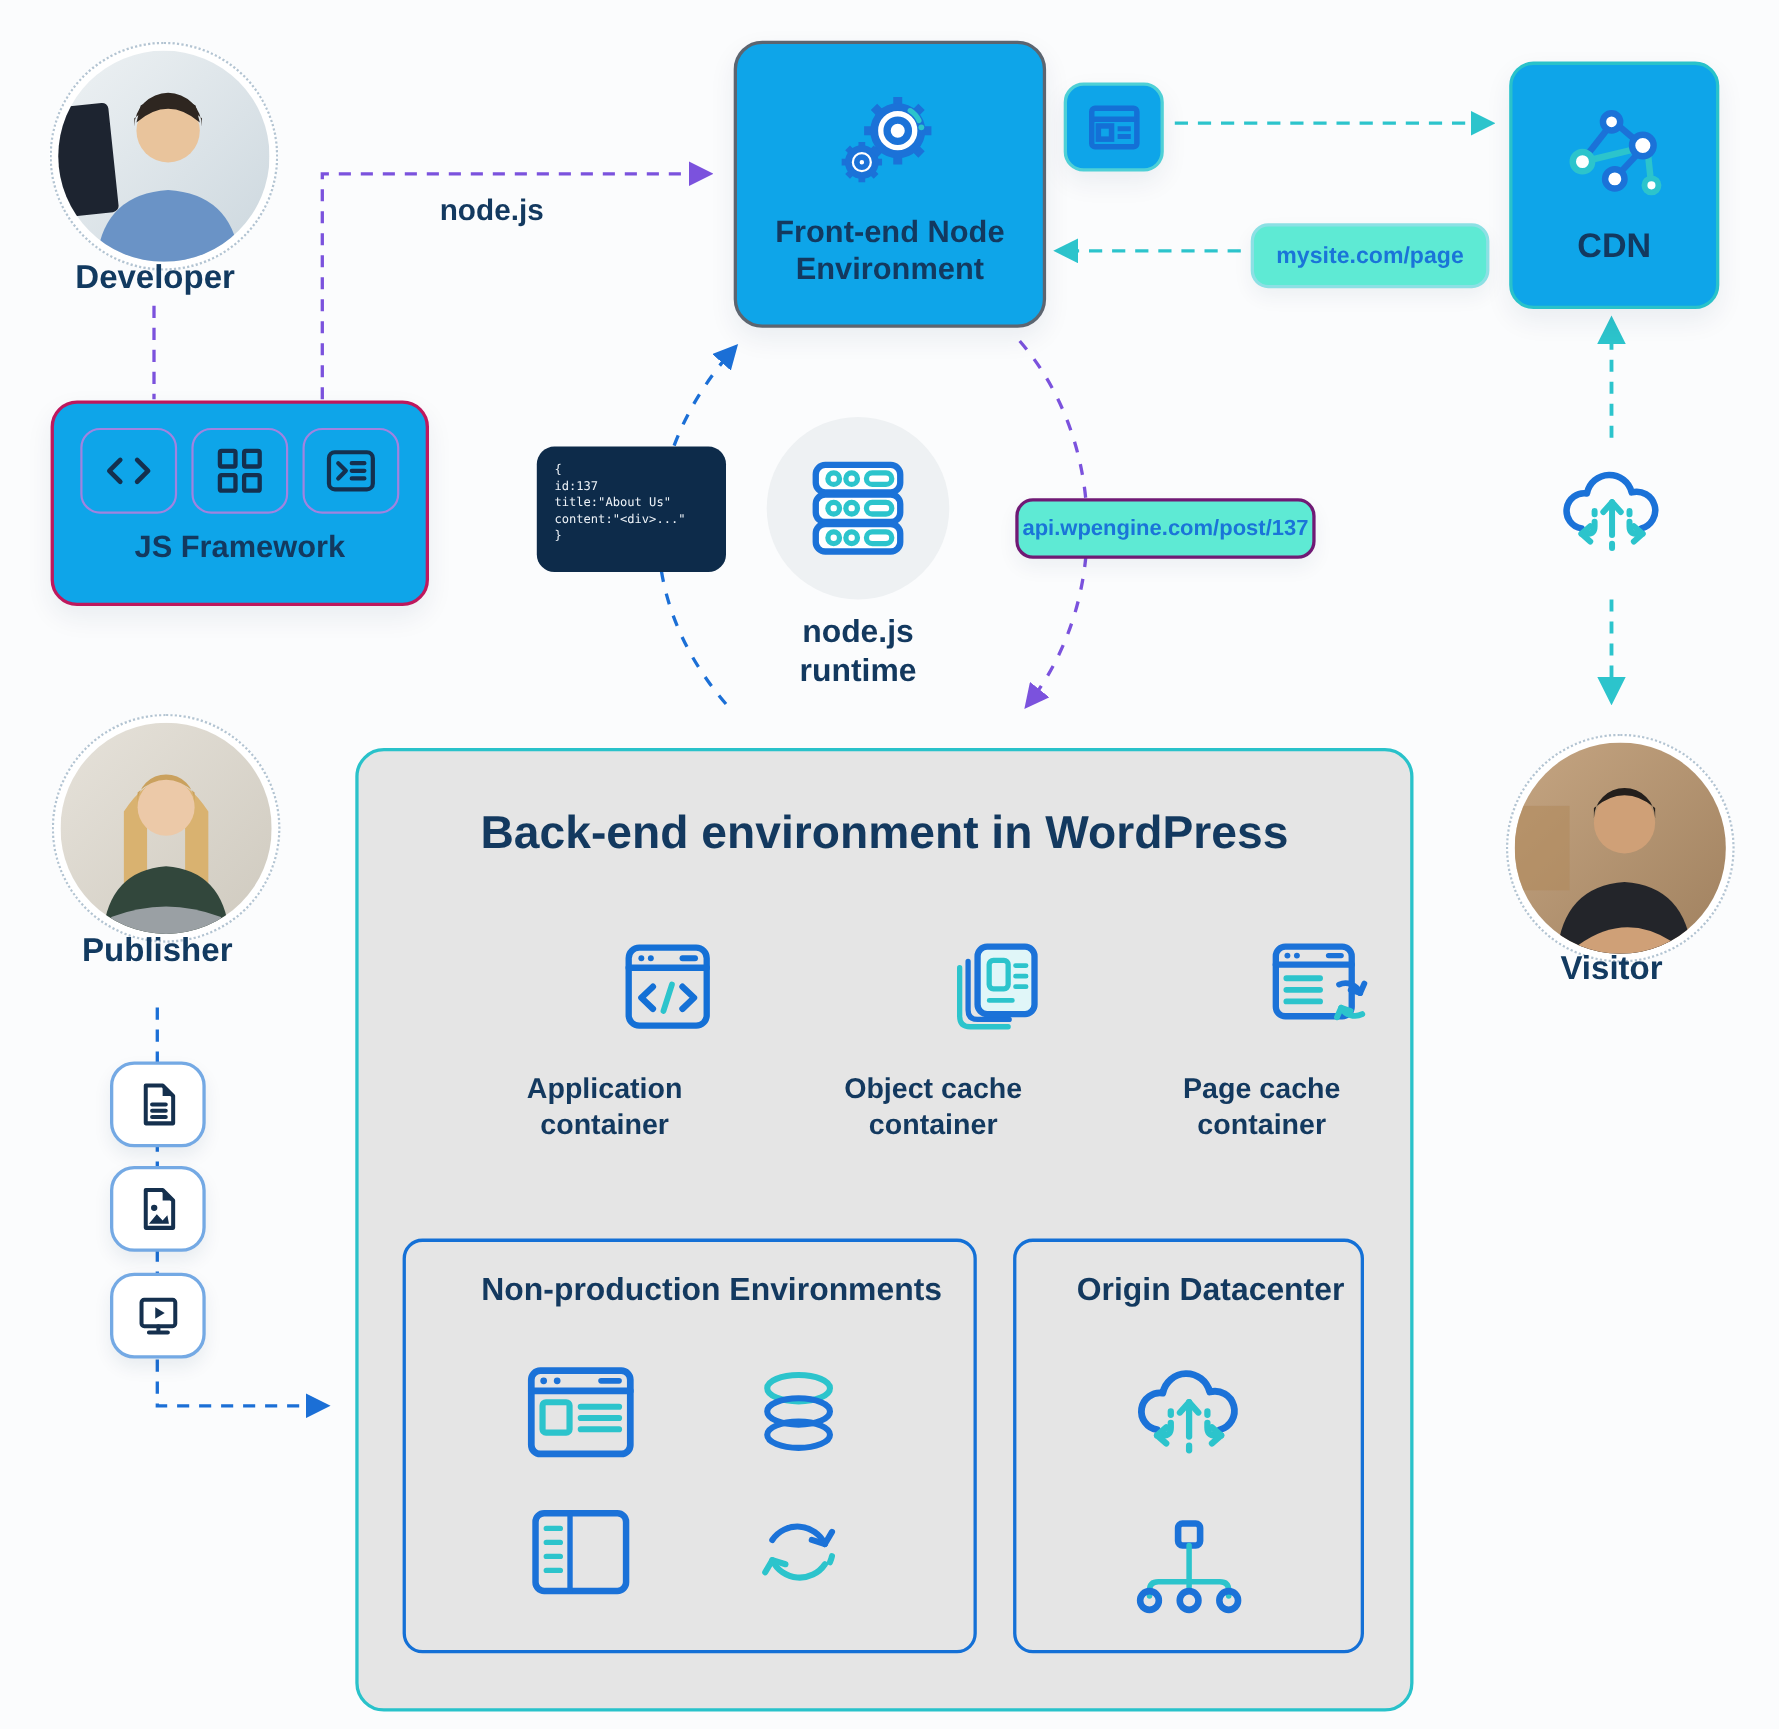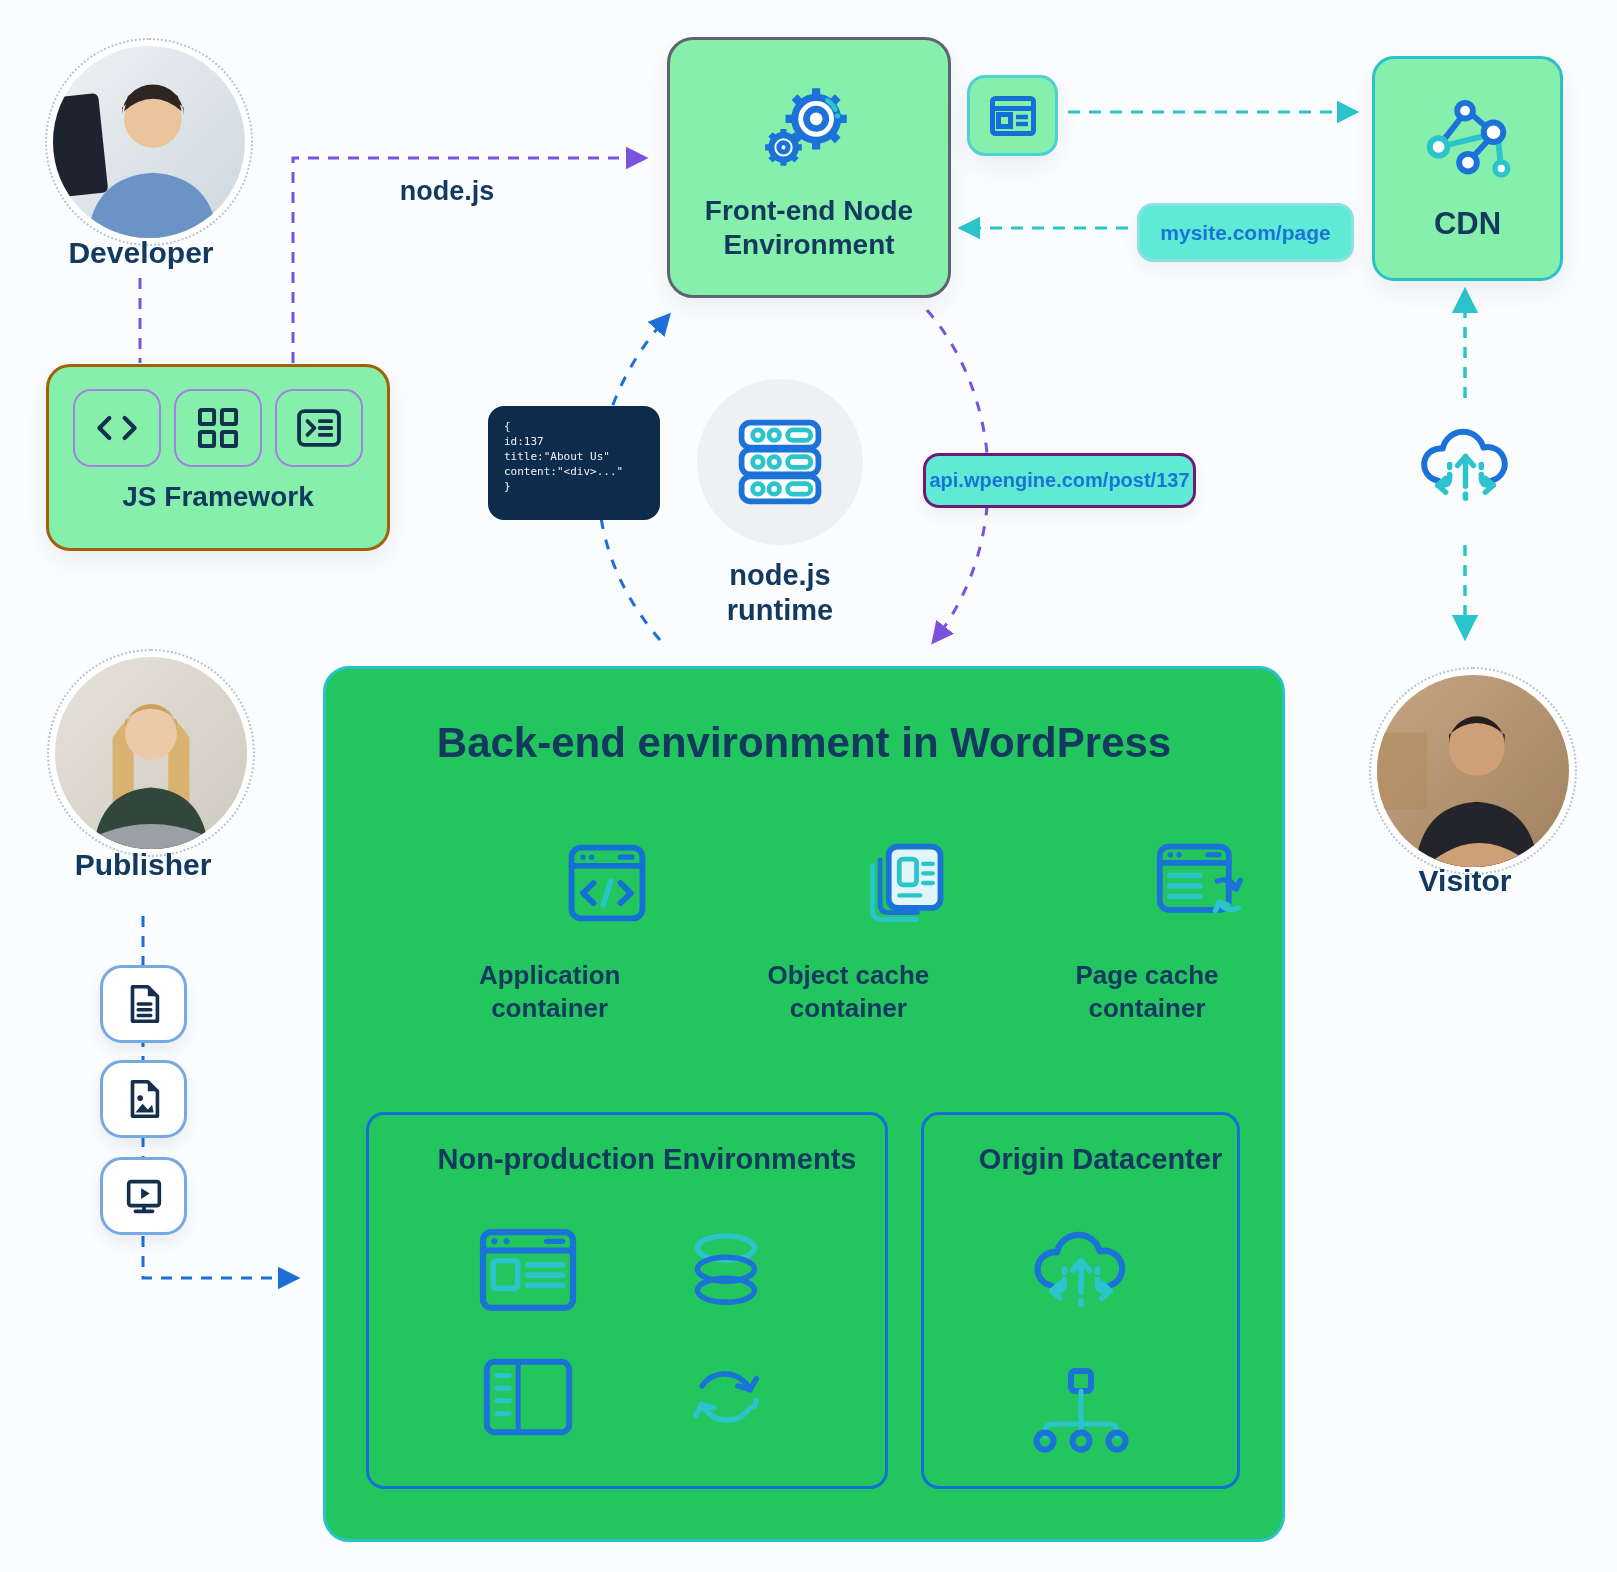--- a/index.html
+++ b/index.html
@@ -4,21 +4,21 @@
 <style>
   html,body{margin:0;padding:0;background:#fbfcfd;}
   #canvas{
     position:relative;width:1617px;height:1572px;overflow:hidden;
     background:#fbfcfd;
     font-family:"Liberation Sans", sans-serif;
     color:#13395f;
   }
   .node{position:absolute;z-index:2;}
   .card{
-    background:#86efac;border-radius:24px;
+    background:#0ea5e9;border-radius:24px;
     box-shadow:0 10px 24px rgba(16,45,84,.07);
     display:flex;flex-direction:column;align-items:center;justify-content:center;
   }
   .lbl{font-weight:bold;color:#13395f;text-align:center;}
   
   .avatar{position:absolute;z-index:2;border:2px dotted #b3c4d2;border-radius:50%;padding:6px;background:#fff;}
   .avatar .photo{width:100%;height:100%;border-radius:50%;overflow:hidden;display:block;}
   .avatar-label{position:absolute;z-index:2;font-size:30px;font-weight:bold;text-align:center;color:#123a60;}
   
   .pill{
@@ -29,22 +29,22 @@
   }
   
   #code-box{
     position:absolute;z-index:2;left:488px;top:406px;width:172px;height:114px;
     background:#0d2b4a;border-radius:16px;box-sizing:border-box;
     padding:13px 16px;color:#eef3f8;
     font-family:"DejaVu Sans Mono", monospace;font-size:11px;line-height:15px;
   }
   
   #backend{
-    position:absolute;z-index:2;left:323px;top:666px;width:962px;height:876px;
-    background:#22c55e;border:3.5px solid #29c2ca;border-radius:26px;box-sizing:border-box;
+    position:absolute;z-index:2;left:323px;top:680px;width:962px;height:876px;
+    background:#e5e5e5;border:3.5px solid #29c2ca;border-radius:26px;box-sizing:border-box;
   }
   #backend-title{position:absolute;left:0;right:0;top:50px;font-size:42px;}
   #containers{position:absolute;left:30px;right:30px;top:160px;display:flex;}
   .container-col{flex:1;display:flex;flex-direction:column;align-items:flex-end;}
   .container-icon{height:100px;display:flex;align-items:flex-end;justify-content:center;}
   .container-label{margin-top:30px;font-size:26px;line-height:33px;font-weight:bold;text-align:center;max-width:210px;}
   .sub-box{position:absolute;top:443px;height:377px;border:3px solid #1470d6;border-radius:18px;box-sizing:border-box;}
   .sub-title{position:absolute;left:0;right:0;top:28px;font-size:29px;padding-left:40px;}
   #nonprod-grid{position:absolute;left:60px;right:60px;top:105px;bottom:40px;
     display:grid;grid-template-columns:1fr 1fr;place-items:center;row-gap:26px;}
@@ -108,21 +108,21 @@
       <circle cx="52" cy="38" r="15" fill="#e9c49c"></circle>
       <path d="M36 36 a16 16 0 0 1 32 0 v-4 q-16 -14 -32 0 z" fill="#2e2620"></path>
       <path d="M37 34 q15 -13 30 0 l-2 -8 q-13 -9 -26 0 z" fill="#2e2620"></path>
       <path d="M18 100 Q21 68 52 66 Q83 68 86 100 Z" fill="#6a93c6"></path>
     </svg>
   </div>
   <div class="avatar-label" style="left:21px;top:236px;width:240px;">Developer</div>
 
   <div class="node lbl" style="left:377px;top:176px;width:140px;font-size:27px;">node.js</div>
 
-  <div class="node card" style="left:46px;top:364px;width:338px;height:181px;border:3px solid #a16207;justify-content:flex-start;">
+  <div class="node card" style="left:46px;top:364px;width:338px;height:181px;border:3px solid #be185d;justify-content:flex-start;">
     <div style="display:flex;gap:13px;margin-top:22px;">
       <div style="width:84px;height:74px;border:2.5px solid #a183e0;border-radius:18px;display:flex;align-items:center;justify-content:center;">
         <svg width="46" height="36" viewBox="0 0 60 46">
           <g fill="none" stroke="#14304f" stroke-width="5.5" stroke-linecap="round" stroke-linejoin="round">
             <path d="M20 10 L7 23 L20 36"></path>
               <path d="M40 10 L53 23 L40 36"></path>
           </g>
         </svg>
       </div>
       <div style="width:84px;height:74px;border:2.5px solid #a183e0;border-radius:18px;display:flex;align-items:center;justify-content:center;">

